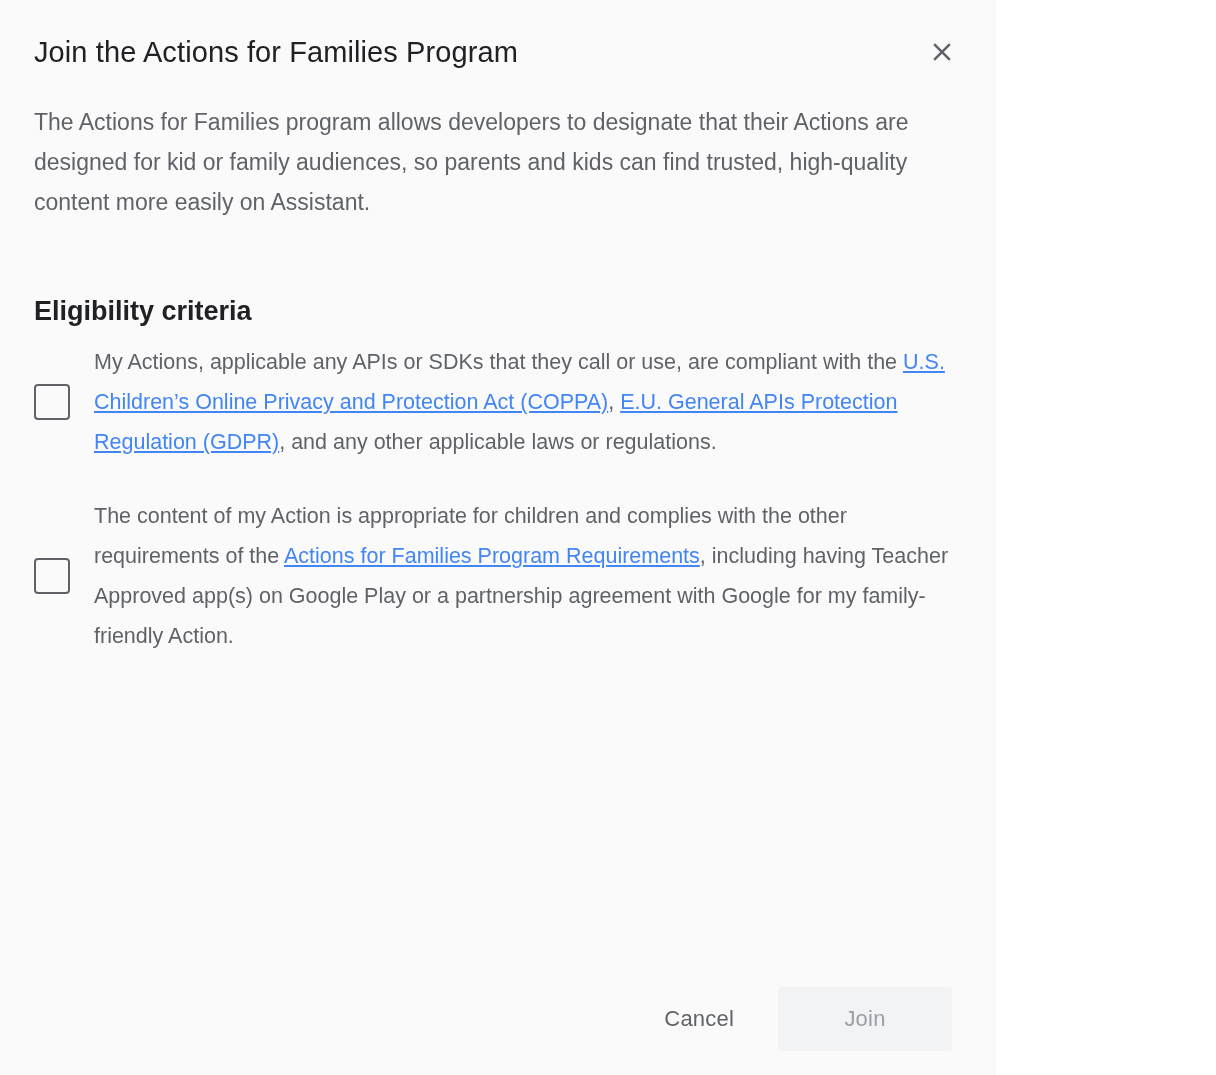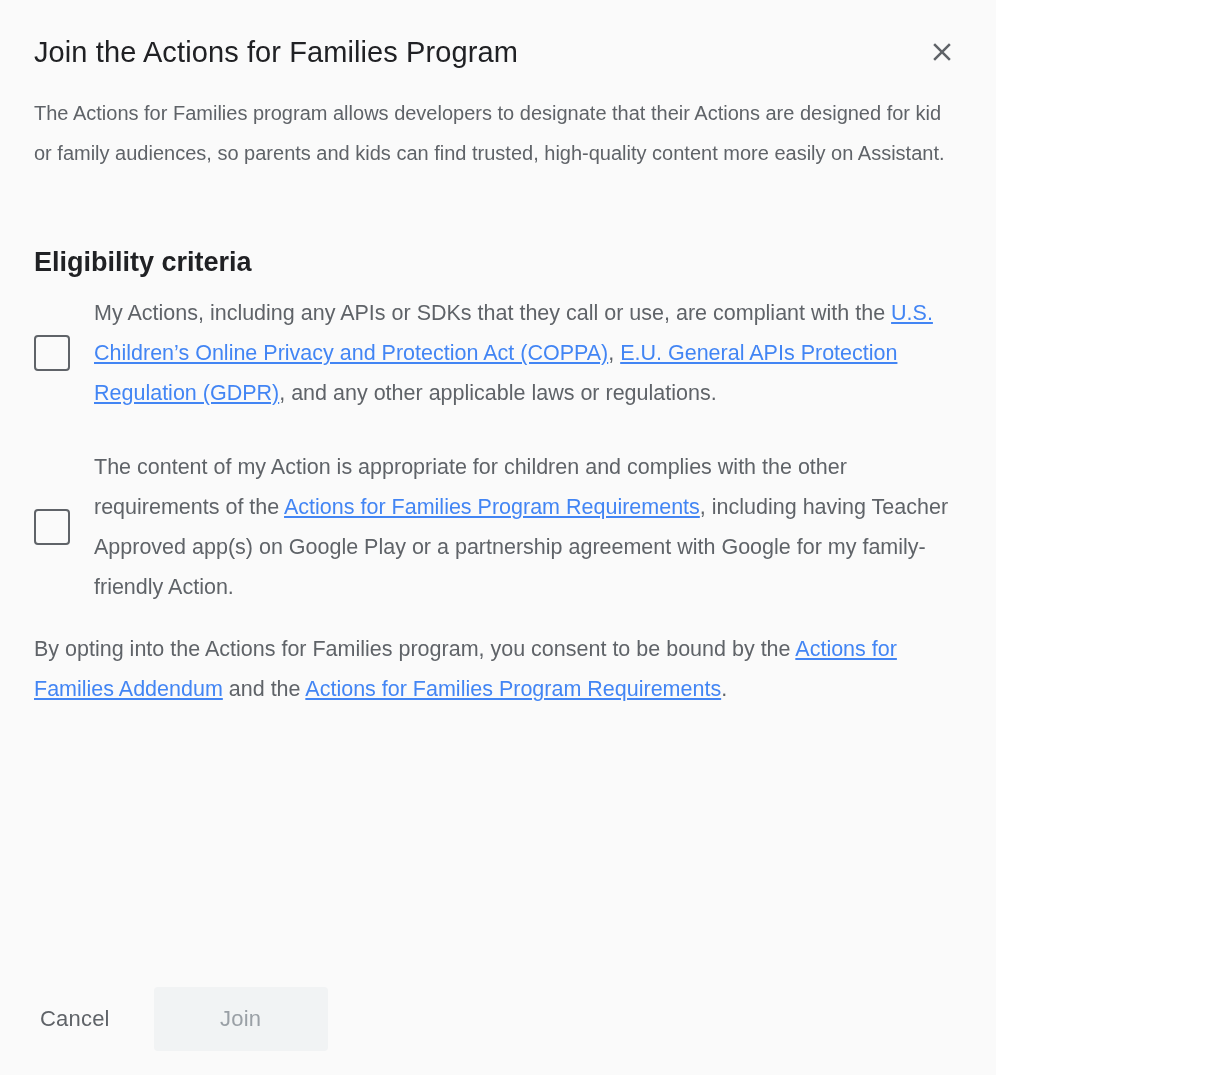--- a/index.html
+++ b/index.html
@@ -44,22 +44,22 @@
     border-radius: 50%;
     margin-top: -4px;
     margin-right: 2px;
   }
   .close-btn svg { display: block; }
 
   .dialog-body {
     padding: 0 34px;
   }
   .intro {
-    margin-top: 19px;
-    font-size: 20px;
+    margin-top: 28px;
+    font-size: 23px;
     line-height: 40px;
     color: #5f6368;
     max-width: 1090px;
   }
   .section-title {
     margin-top: 76px;
     font-size: 27px;
     line-height: 26px;
     color: #202124;
     font-weight: 700;
@@ -113,21 +113,21 @@
     color: #5f6368;
   }
   .dialog-footer {
     position: absolute;
     left: 16px;
     right: 0;
     bottom: 0;
     height: 112px;
     display: flex;
     align-items: center;
-    justify-content: flex-start;
+    justify-content: flex-end;
     padding-right: 44px;
     box-sizing: border-box;
   }
   .btn {
     font-family: "Liberation Sans", sans-serif;
     font-size: 22px;
     line-height: 28px;
     border: none;
     background: transparent;
     cursor: pointer;
@@ -168,37 +168,34 @@
 
     <div class="intro">The Actions for Families program allows developers to designate that their Actions are designed for kid or family audiences, so parents and kids can find trusted, high-quality content more easily on Assistant.</div>
 
     <div class="section-title">Eligibility criteria</div>
 
     <div class="criteria-list">
 
       <div class="criteria-row">
         <div class="checkbox"></div>
         <div class="criteria-text">
-          <span>My Actions, including any APIs or SDKs that they call or use, are compliant with the </span><a class="link">U.S. Children’s Online Privacy and Protection Act (COPPA)</a><span>, </span><a class="link">E.U. General APIs Protection Regulation (GDPR)</a><span>, and any other applicable laws or regulations.</span>
+          <span>My Actions, applicable any APIs or SDKs that they call or use, are compliant with the </span><a class="link">U.S. Children’s Online Privacy and Protection Act (COPPA)</a><span>, </span><a class="link">E.U. General APIs Protection Regulation (GDPR)</a><span>, and any other applicable laws or regulations.</span>
         </div>
       </div>
 
       <div class="criteria-row">
         <div class="checkbox"></div>
         <div class="criteria-text">
           <span>The content of my Action is appropriate for children and complies with the other requirements of the </span><a class="link">Actions for Families Program Requirements</a><span>, including having Teacher Approved app(s) on Google Play or a partnership agreement with Google for my family-friendly Action.</span>
         </div>
       </div>
 
     </div>
 
 
-    <div class="confirm-text">
-      <span>By opting into the Actions for Families program, you consent to be bound by the </span><a class="link">Actions for Families Addendum</a><span> and the </span><a class="link">Actions for Families Program Requirements</a><span>.</span>
-    </div>
 
 
   </div>
 
   <div class="dialog-footer">
     <button class="btn btn-cancel">Cancel</button>
     <button class="btn btn-join">Join</button>
   </div>
 
 </div>

